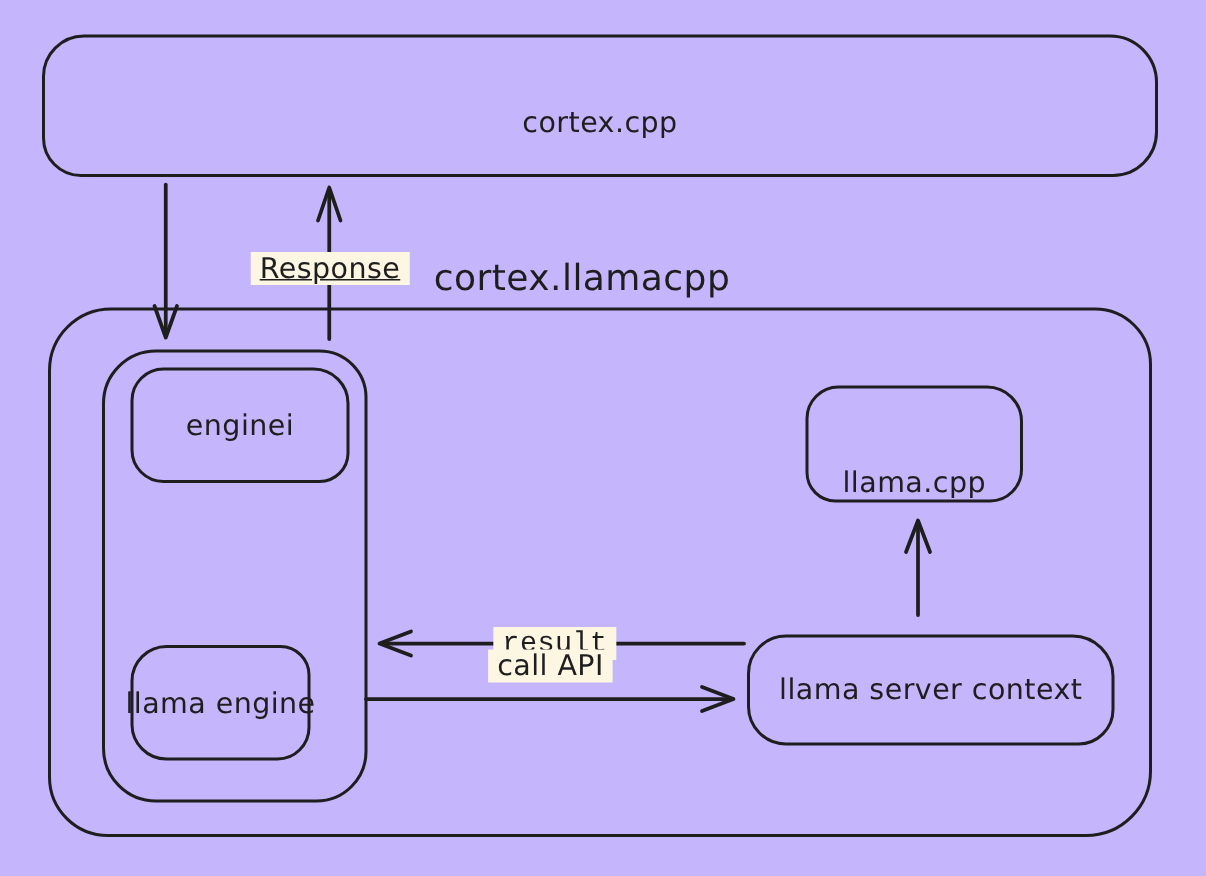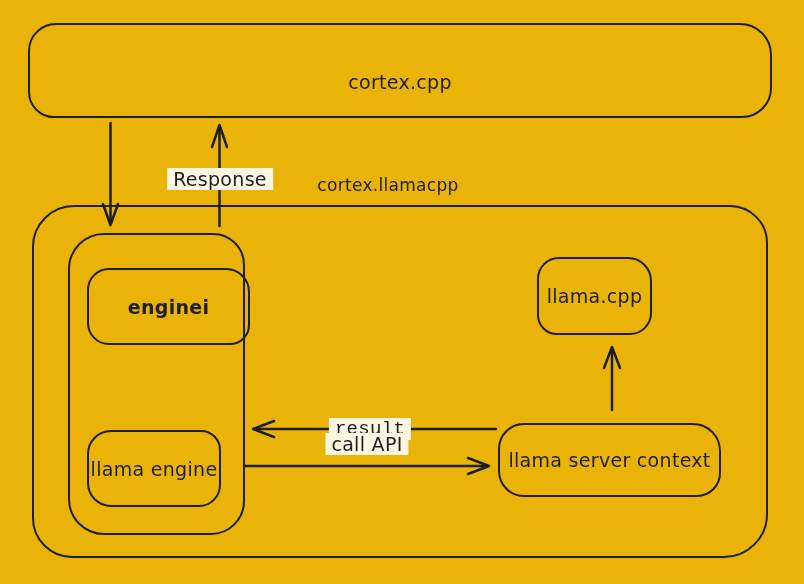--- a/index.html
+++ b/index.html
@@ -5,21 +5,21 @@
   html, body {
     margin: 0;
     padding: 0;
     background: #FCF6E2;
     font-family: "DejaVu Sans", sans-serif;
   }
   .canvas {
     position: relative;
     width: 804px;
     height: 584px;
-    background: #eab308;
+    background: #c4b5fd;
     overflow: hidden;
     color: #1E1E1E;
   }
   .box {
     position: absolute;
     border: 2.5px solid #1E1E1E;
     background: transparent;
     display: flex;
     align-items: center;
     justify-content: center;
@@ -28,24 +28,24 @@
   .box span {
     font-size: 19px;
     color: #1E1E1E;
     white-space: nowrap;
     letter-spacing: 0.3px;
   }
   .top-box        { left: 28px;  top: 23px;  width: 744px; height: 95px;  border-radius: 28px 32px 30px 26px; }
   .top-box span   { position: relative; top: 11px; }
   .outer-box      { left: 32px;  top: 205px; width: 736px; height: 353px; border-radius: 42px 38px 44px 40px; }
   .wrapper-box    { left: 68px;  top: 233px; width: 177px; height: 302px; border-radius: 36px 32px 34px 36px; }
-  .enginei-box    { left: 87px;  top: 268px; width: 163px; height: 77px;  border-radius: 22px 24px 20px 22px; font-weight: bold; }
-  .llama-engine-box { left: 87px; top: 430px; width: 134px; height: 77px; border-radius: 24px 20px 22px 24px; }
-  .llama-cpp-box  { left: 537px; top: 257px; width: 115px; height: 78px;  border-radius: 22px 24px 22px 20px; }
-  .server-ctx-box { left: 498px; top: 423px; width: 223px; height: 74px;  border-radius: 26px 28px 24px 26px; }
+  .enginei-box    { left: 87px;  top: 245px; width: 146px; height: 77px;  border-radius: 22px 24px 20px 22px; }
+  .llama-engine-box { left: 87px; top: 430px; width: 120px; height: 77px; border-radius: 24px 20px 22px 24px; }
+  .llama-cpp-box  { left: 537px; top: 257px; width: 145px; height: 78px;  border-radius: 22px 24px 22px 20px; align-items: flex-end; }
+  .server-ctx-box { left: 498px; top: 423px; width: 245px; height: 74px;  border-radius: 26px 28px 24px 26px; }
 
   svg.arrows {
     position: absolute;
     left: 0; top: 0;
     width: 804px; height: 584px;
     z-index: 5;
     pointer-events: none;
   }
   svg.arrows line, svg.arrows polyline {
     stroke: #1E1E1E;
@@ -61,21 +61,21 @@
     color: #1E1E1E;
     background: #FCF6E2;
     padding: 0 6px;
     white-space: nowrap;
     z-index: 6;
     letter-spacing: 0.3px;
   }
   .free-label {
     position: absolute;
     transform: translate(-50%, -50%);
-    font-size: 17px;
+    font-size: 24px;
     color: #1E1E1E;
     white-space: nowrap;
     z-index: 6;
     letter-spacing: 0.3px;
   }
 </style>
 </head>
 <body>
 
 <div class="canvas">
@@ -126,21 +126,21 @@
       <polyline points="468,458 489,466 468,474"></polyline>
     </g>
 
     <g>
       <line x1="612" y1="410" x2="612" y2="349"></line>
       <polyline points="604,368 612,347 620,368"></polyline>
     </g>
   </svg>
 
 
-  <div class="edge-label" style="left:220px; top:179px;">Response</div>
+  <div class="edge-label" style="left:220px; top:179px;text-decoration:underline;">Response</div>
 
   <div class="free-label" style="left:388px; top:185px;">cortex.llamacpp</div>
 
   <div class="edge-label" style="left:370px; top:429px;font-family:Liberation Mono, monospace;">result</div>
 
   <div class="edge-label" style="left:367px; top:444px;">call API</div>
 
 </div>
 
 </body></html>

